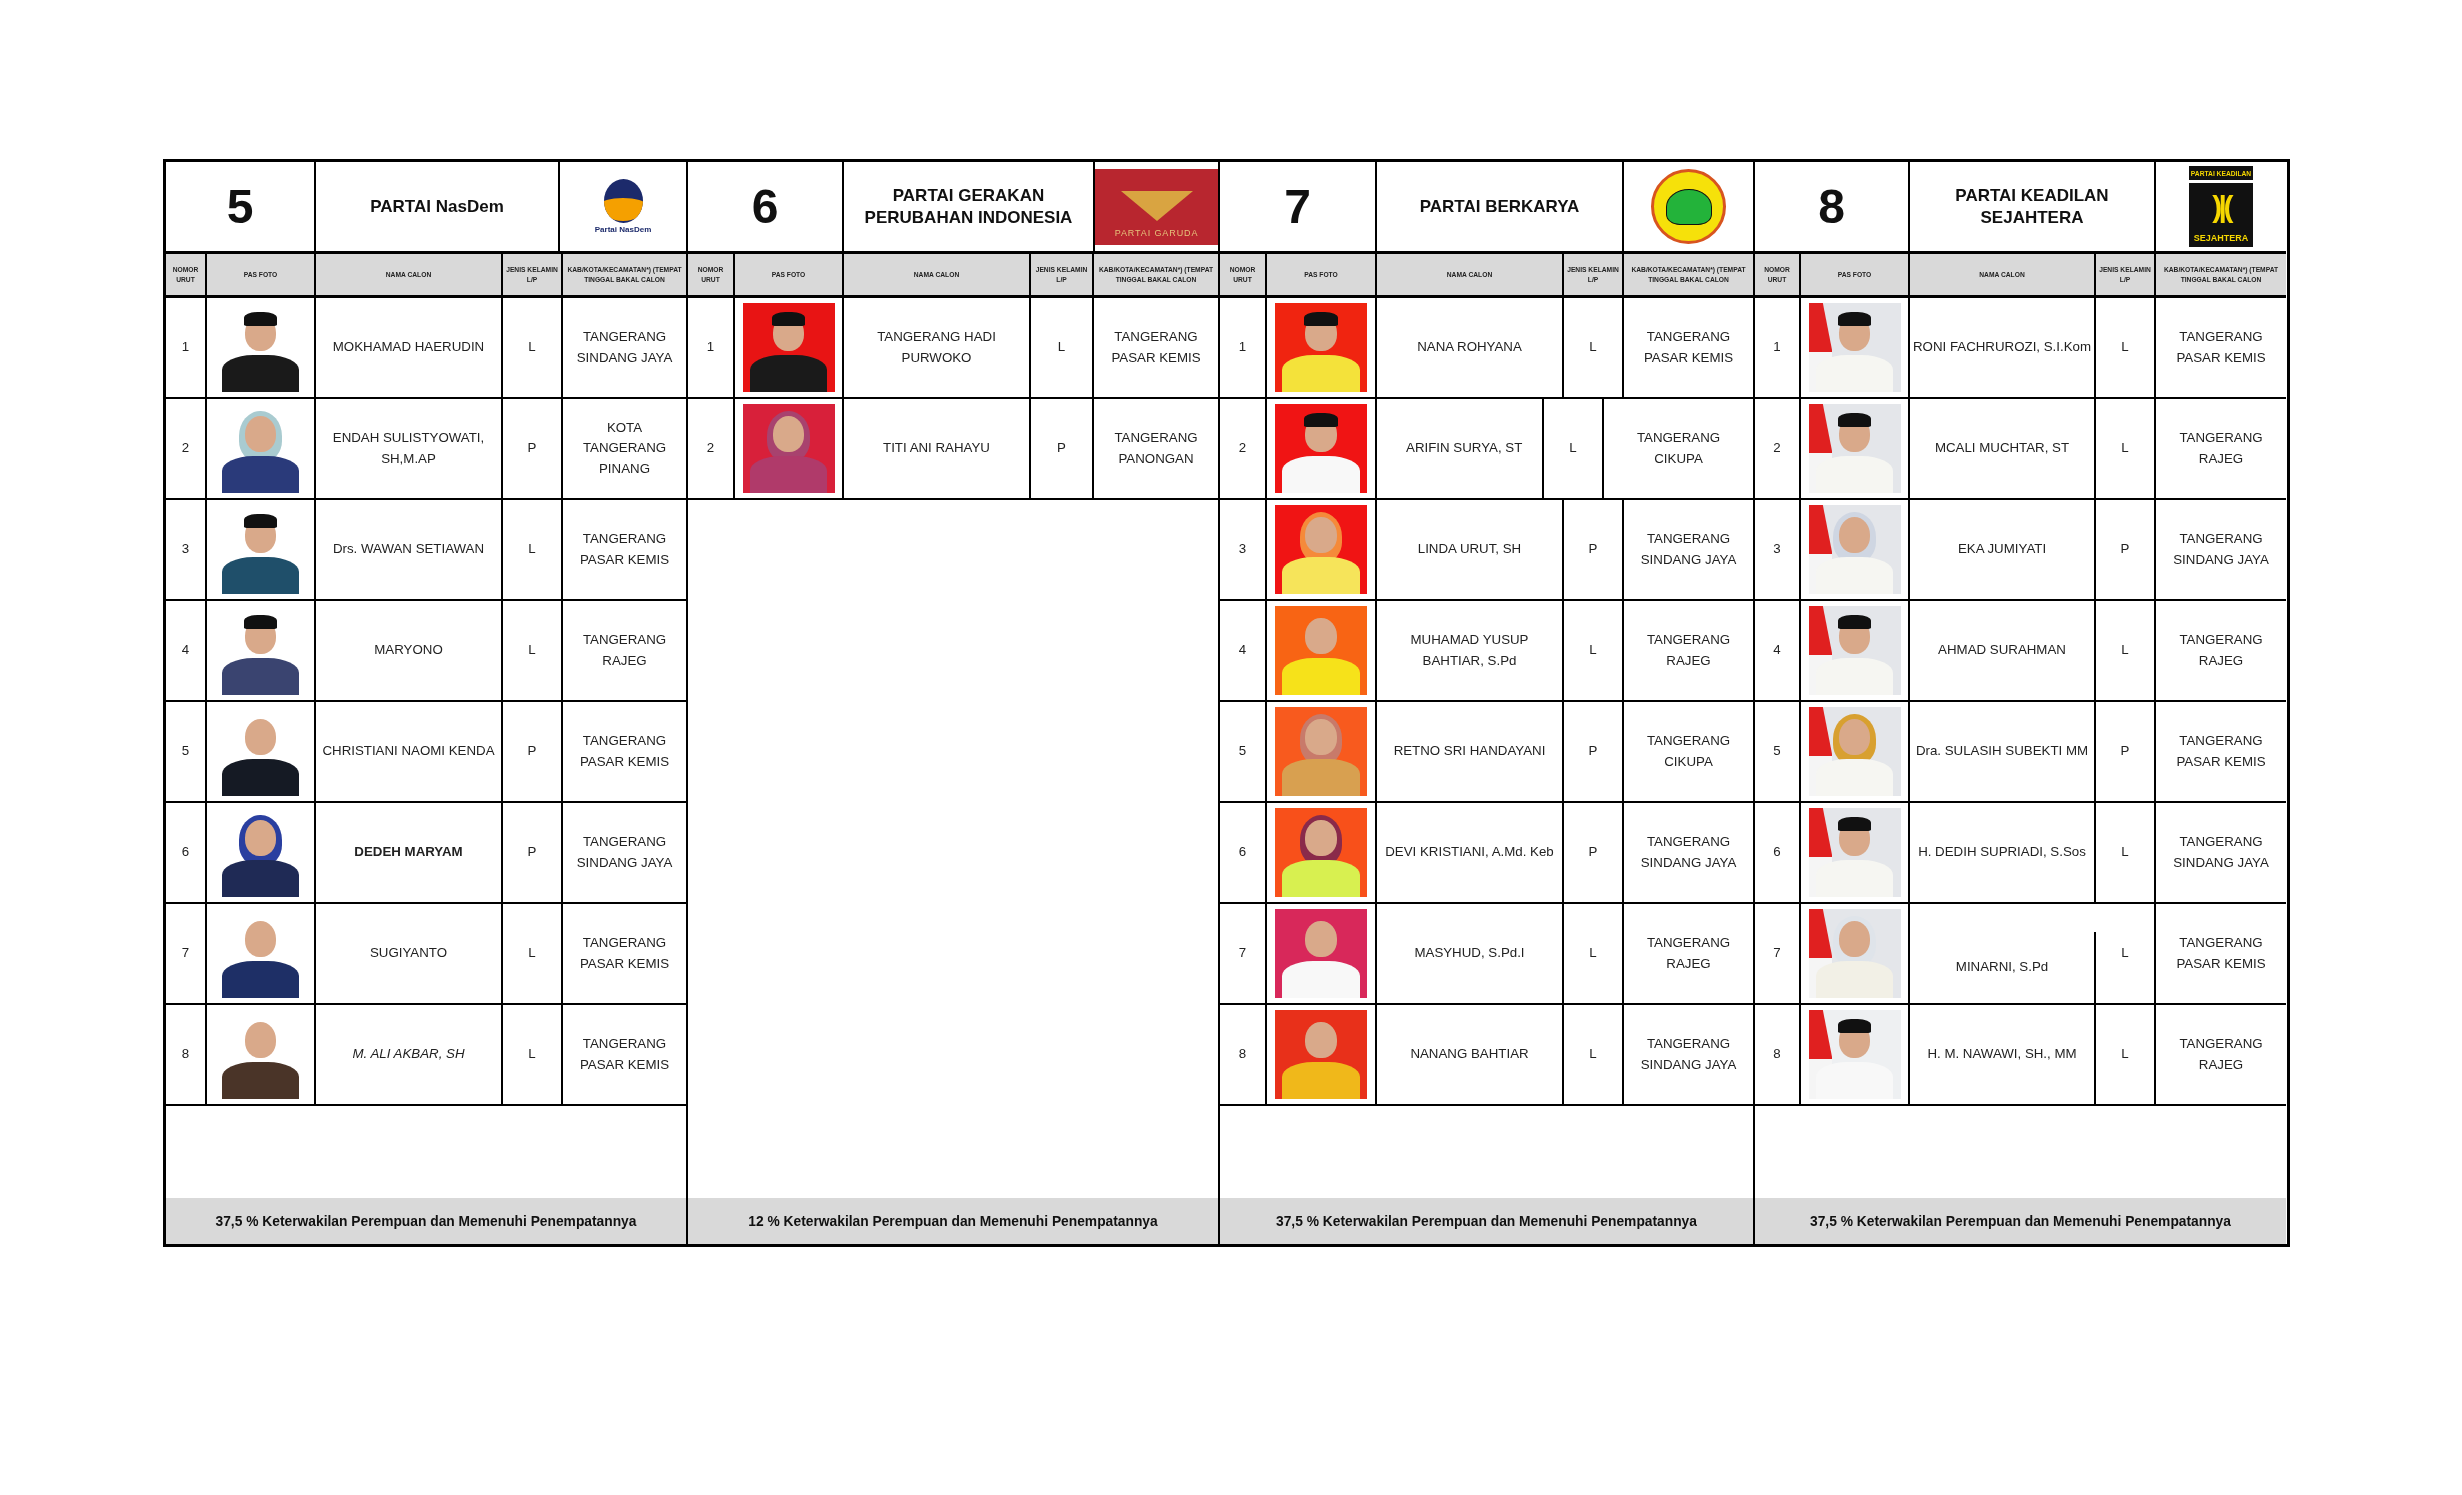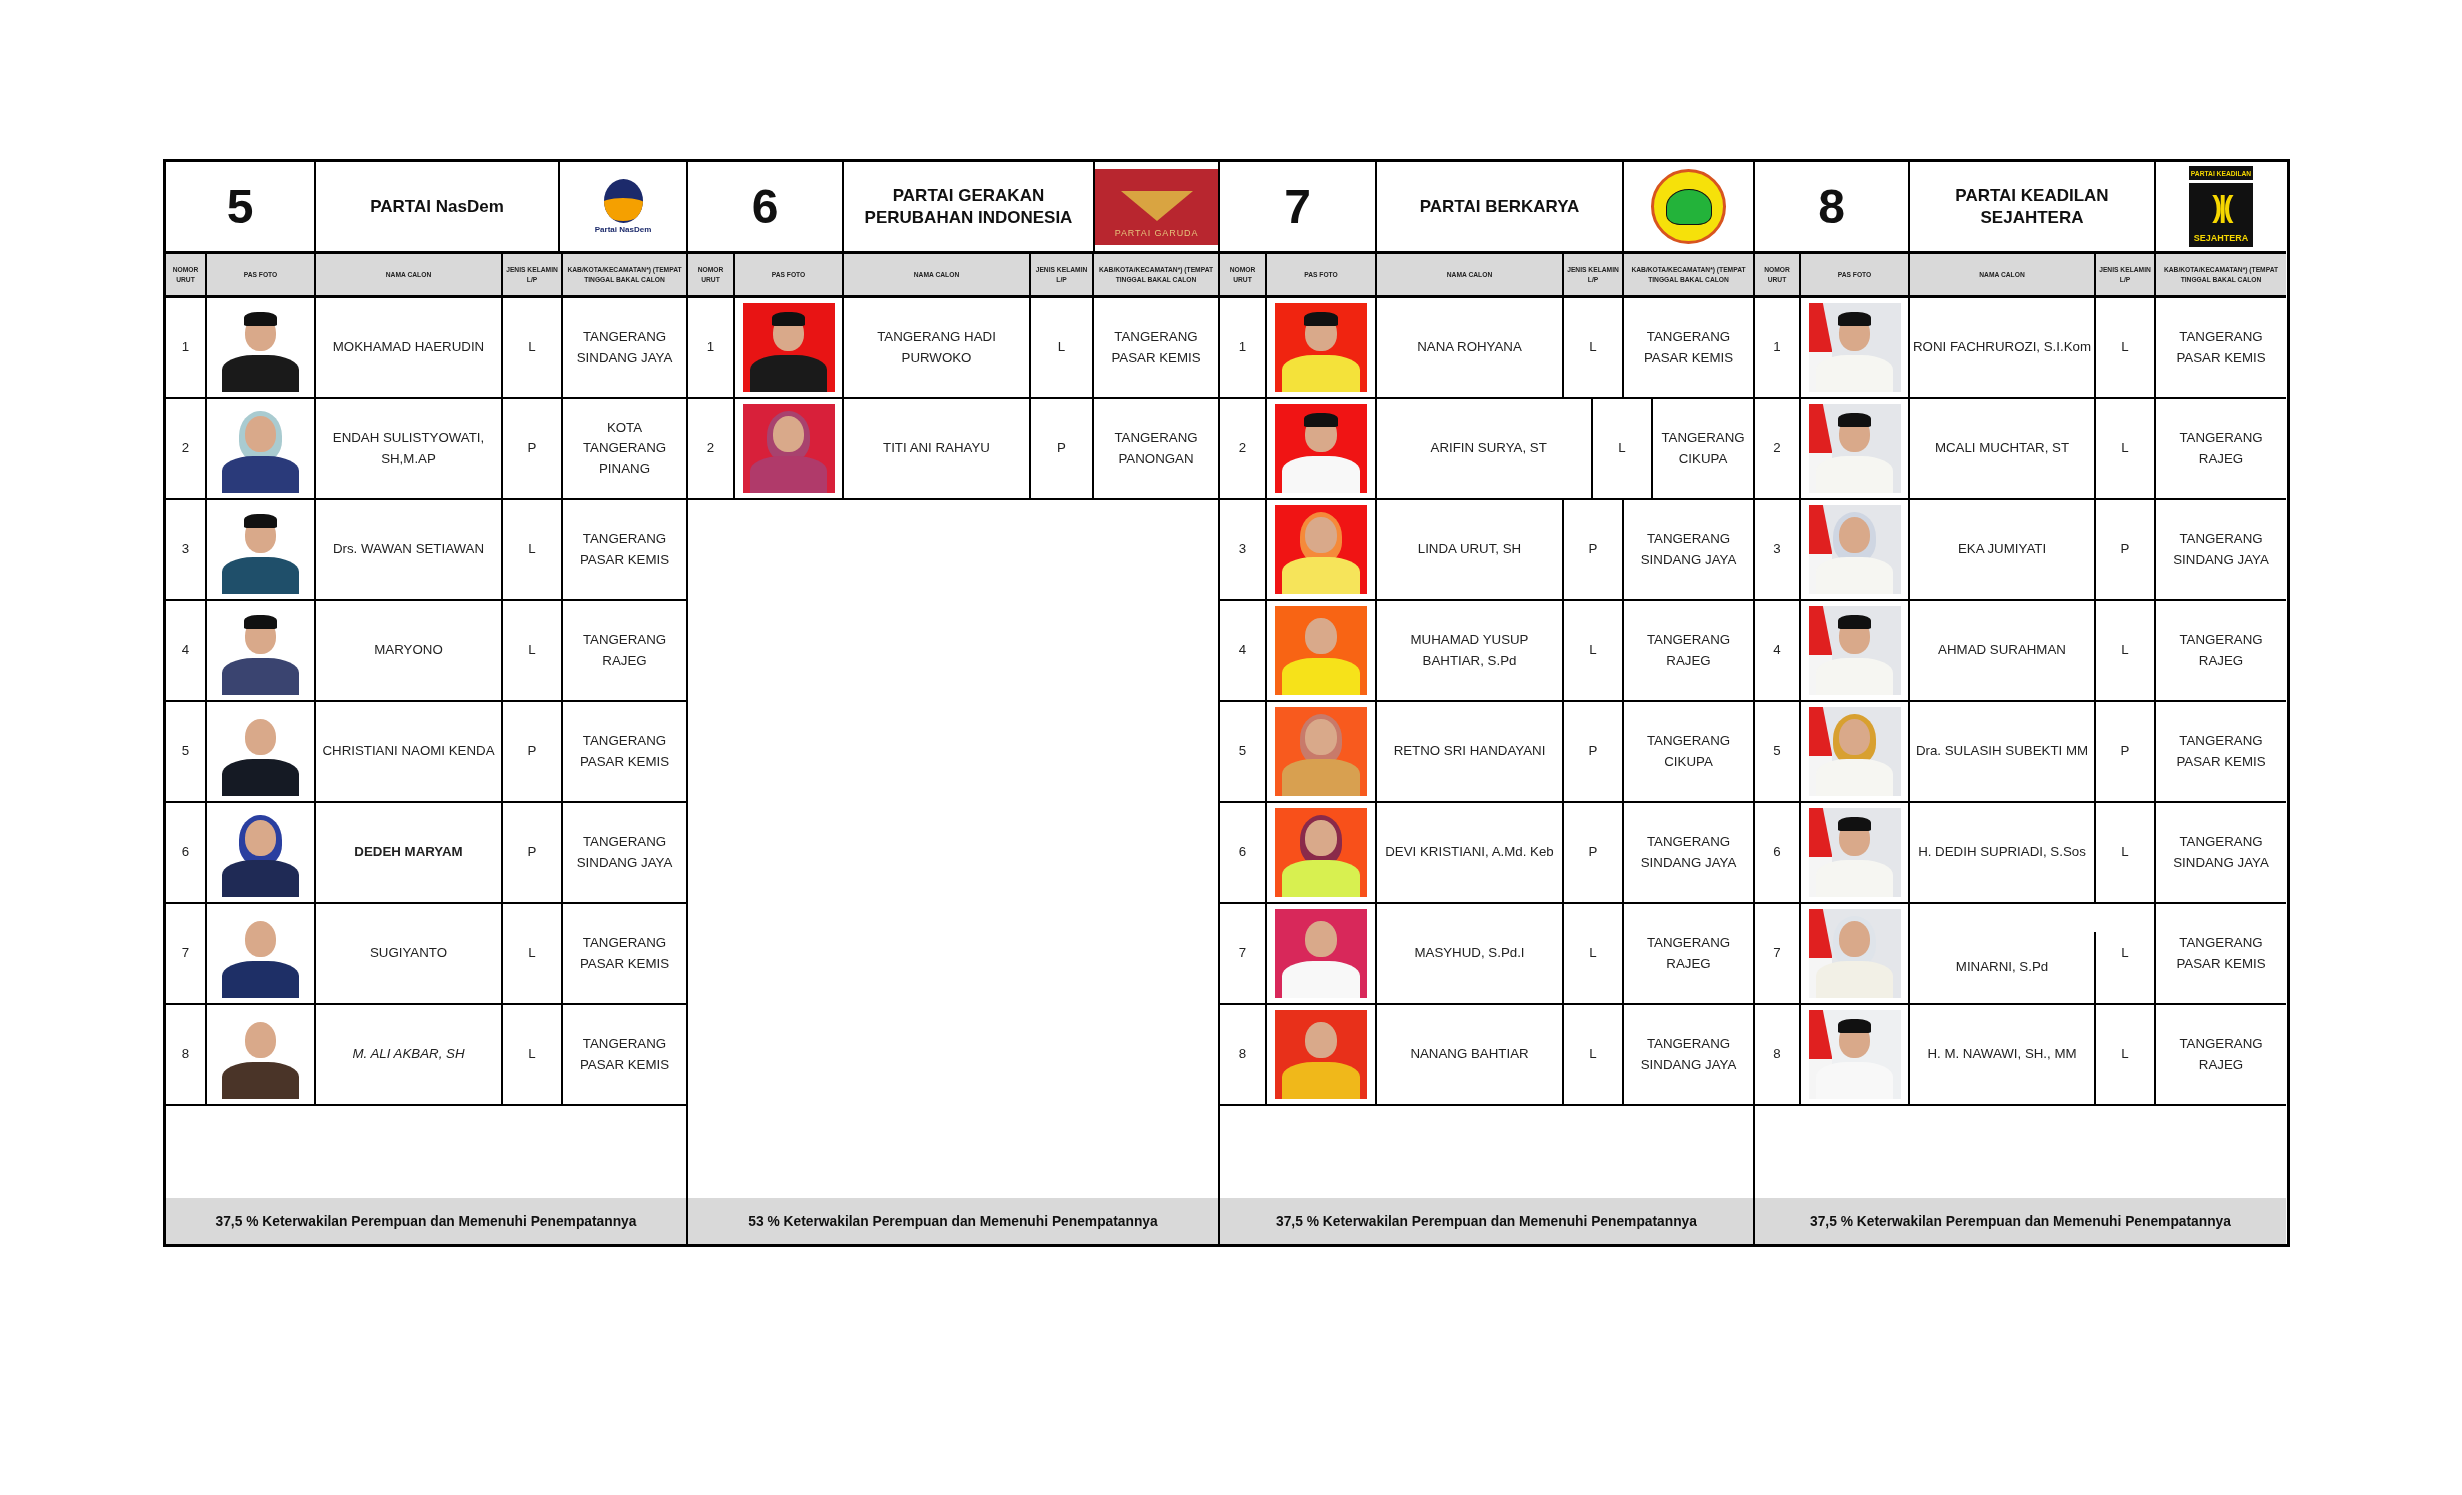--- a/index.html
+++ b/index.html
@@ -170,21 +170,21 @@
         <div class="row">
           <div class="c-no" style="width: 47px;">2</div>
           <div style="width: 109px;"><div class="photo" style="background: rgb(216, 32, 58);"><div class="hijab" style="background:#a8426e"></div><div class="body" style="background:#b03a6a"></div><div class="head"></div></div></div>
           <div style="width: 187px;">TITI ANI RAHAYU</div>
           <div style="width: 63px;">P</div>
           <div style="flex: 1 1 0%;">TANGERANG
 PANONGAN</div>
         </div>
       </div>
     <div class="empty-area" style="top:338px; height:702px; border-bottom:3.6px solid #000;"></div>
-    <div class="footer">53 % Keterwakilan Perempuan dan Memenuhi Penempatannya</div>
+    <div class="footer">12 % Keterwakilan Perempuan dan Memenuhi Penempatannya</div>
   </div>
 
   <div class="party" style="left:1054px; width:535px;">
     <div class="p-head">
       <div class="p-num" style="width:157px;">7</div>
       <div class="p-name" style="width:247px;">PARTAI BERKARYA</div>
       <div class="p-logo" style="flex:1;">
         <div class="logo-berkarya">
           <div class="tree"></div>
         </div>
@@ -202,21 +202,21 @@
           <div class="c-no" style="width: 47px;">1</div>
           <div style="width: 110px;"><div class="photo" style="background: rgb(240, 36, 16);"><div class="body" style="background:#f4e23a"></div><div class="head"></div><div class="cap"></div></div></div>
           <div style="width: 187px;">NANA ROHYANA</div>
           <div style="width: 60px;">L</div>
           <div style="flex: 1 1 0%;">TANGERANG
 PASAR KEMIS</div>
         </div>
         <div class="row">
           <div class="c-no" style="width: 47px;">2</div>
           <div style="width: 110px;"><div class="photo" style="background: rgb(240, 20, 20);"><div class="body" style="background:#f8f8f8"></div><div class="head"></div><div class="cap"></div></div></div>
-          <div style="width: 216px; padding-left: 12px;">ARIFIN SURYA, ST</div>
+          <div style="width: 167px; padding-left: 12px;">ARIFIN SURYA, ST</div>
           <div style="width: 60px;">L</div>
           <div style="flex: 1 1 0%;">TANGERANG
 CIKUPA</div>
         </div>
         <div class="row">
           <div class="c-no" style="width: 47px;">3</div>
           <div style="width: 110px;"><div class="photo" style="background: rgb(240, 20, 20);"><div class="hijab" style="background:#f58a3a"></div><div class="body" style="background:#f6e45a"></div><div class="head"></div></div></div>
           <div style="width: 187px;">LINDA URUT, SH</div>
           <div style="width: 60px;">P</div>
           <div style="flex: 1 1 0%;">TANGERANG

